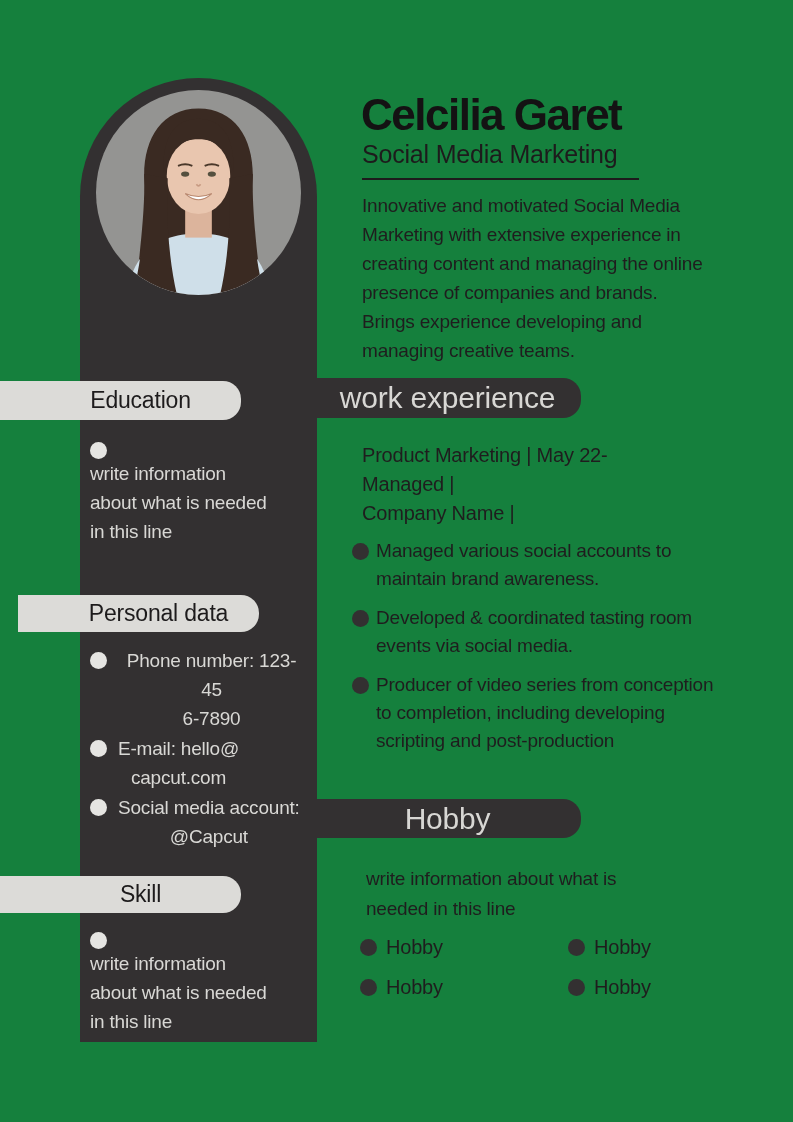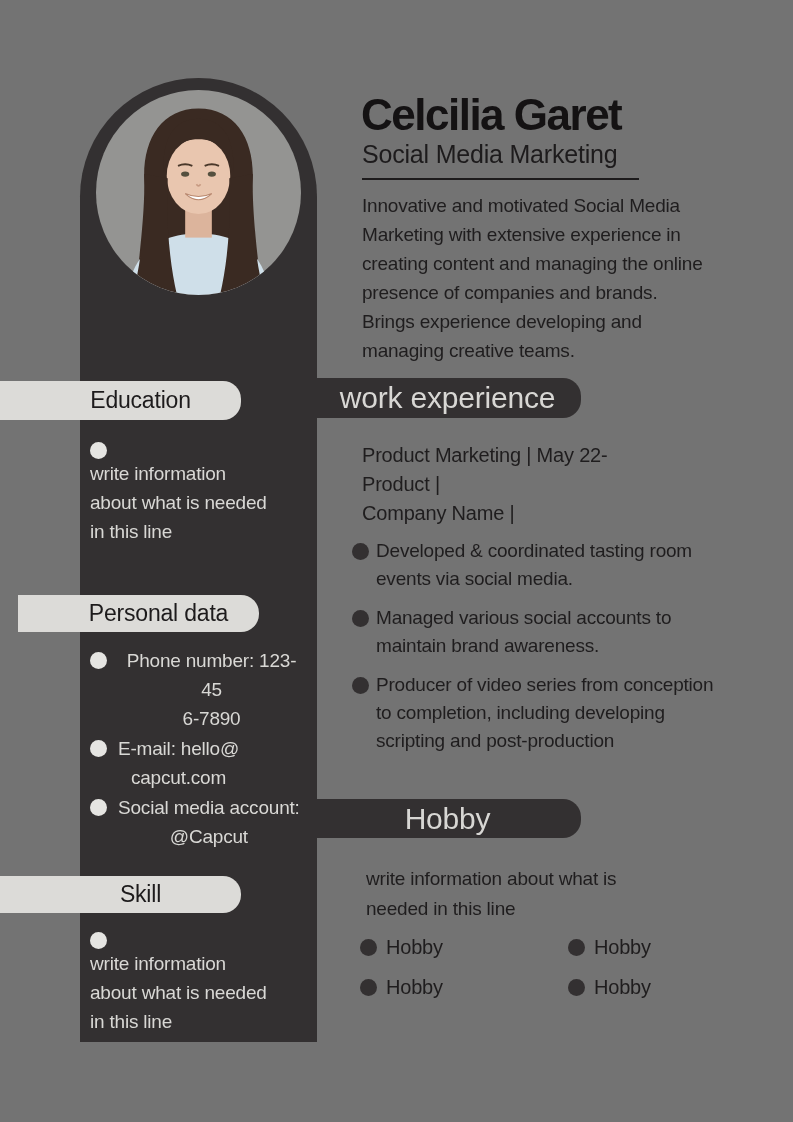--- a/index.html
+++ b/index.html
@@ -1,17 +1,17 @@
 <!DOCTYPE html>
 <html><head>
 <meta charset="utf-8">
 <style>
   html,body{margin:0;padding:0;background:#d8d7d4;}
   .page{
-    position:relative;width:793px;height:1122px;background:#737373;
+    position:relative;width:793px;height:1122px;background:#15803d;
     font-family:"Liberation Sans",sans-serif;overflow:hidden;letter-spacing:-0.2px;
   }
   
   .left-col{
     position:absolute;left:80px;top:78px;width:237px;height:964px;
     background:#333031;border-radius:120px 120px 0 0;
   }
   .photo{
     position:absolute;left:96px;top:90px;width:205px;height:205px;
     border-radius:50%;overflow:hidden;
@@ -143,31 +143,31 @@
       <div>about what is needed</div>
       <div>in this line</div>
     </span>
   </div>
 
   <div class="banner banner-we">
     <span>work experience</span>
   </div>
   <div class="job">
     <div>Product Marketing | May 22-</div>
-    <div>Product |</div>
+    <div>Managed |</div>
     <div>Company Name |</div>
   </div>
   <div class="work-list">
     <div class="work-item">
       <span class="dot"></span>
-      <span class="txt">Developed &amp; coordinated tasting room events via social media.</span>
+      <span class="txt">Managed various social accounts to maintain brand awareness.</span>
     </div>
     <div class="work-item">
       <span class="dot"></span>
-      <span class="txt">Managed various social accounts to maintain brand awareness.</span>
+      <span class="txt">Developed &amp; coordinated tasting room events via social media.</span>
     </div>
     <div class="work-item">
       <span class="dot"></span>
       <span class="txt">Producer of video series from conception to completion, including developing scripting and post-production</span>
     </div>
   </div>
 
   <div class="banner banner-hobby">
     <span>Hobby</span>
   </div>

